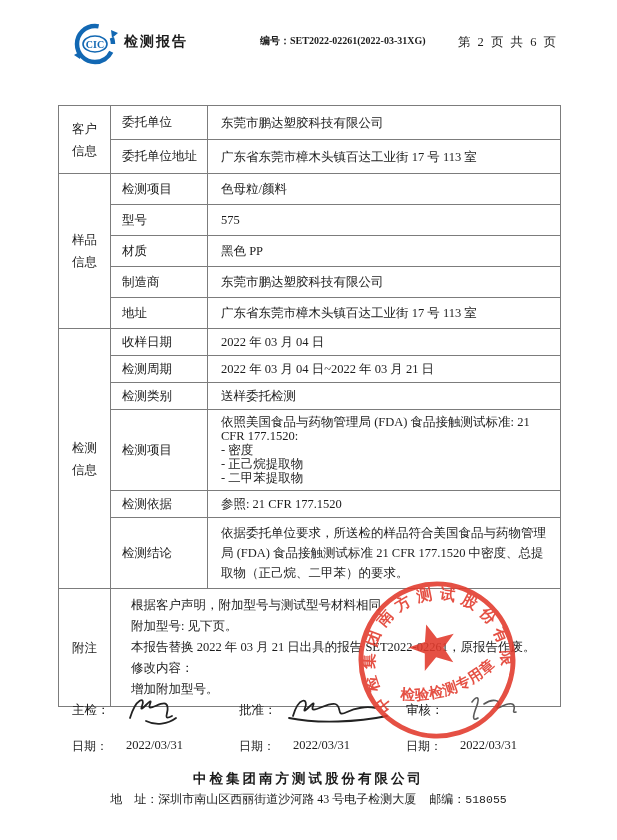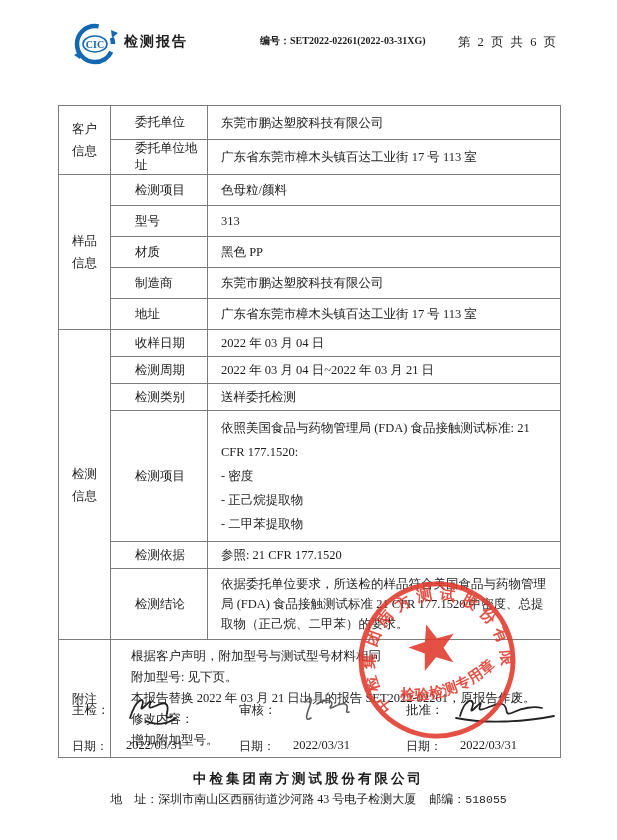--- a/index.html
+++ b/index.html
@@ -15,25 +15,25 @@
   .hdr { position:absolute; left:58px; top:18px; width:502px; height:52px; }
   .hdr-logo { position:absolute; left:12px; top:2px; width:52px; height:48px; }
   .hdr-title { position:absolute; left:66px; top:15px; font-size:14px; font-weight:bold; letter-spacing:2px; }
   .hdr-no { position:absolute; left:162px; top:16px; font-size:10px; font-weight:bold;margin-left:40px; }
   .hdr-page { position:absolute; right:2px; top:16px; font-size:12.5px; font-weight:normal; letter-spacing:2px; white-space:nowrap; }
 
   
   table.rpt { position:absolute; left:58px; top:78px; width:502px; border-collapse:collapse; table-layout:fixed;margin-top:27px; }
   table.rpt td { border:1px solid #7c7c7c; font-size:12.5px; vertical-align:middle; }
   td.sect { width:52px; text-align:center; white-space:pre-line; line-height:22px; }
-  td.lbl { width:97px; padding-left:24px; }
+  td.lbl { width:97px; padding-left:11px; }
   td.val { width:353px; padding-left:13px; padding-right:8px; line-height:20px; }
   tr.h34 { height:34px; } tr.h31 { height:31px; } tr.h27 { height:27px; }
   td.multi { padding-top:5px; padding-bottom:5px; }
-  .vline { line-height:24px; }
+  .vline { line-height:14px; }
   td.notes-val { padding:6px 8px 6px 20px; }
   .nline { line-height:21px; }
 
   
   .sig-area { position:absolute; left:58px; top:688px; width:502px; }
   .sig-row { display:flex; }
   .sig-col { width:167px; position:relative; height:40px; }
   .sig-role { position:absolute; left:14px; top:14px; font-size:12.5px; }
   .sig-svg { position:absolute; left:58px; top:0px; }
   .date-row { display:flex; margin-top:8px; }
@@ -85,21 +85,21 @@
     </tr>
 
     <tr class="h31">
       <td class="sect" rowspan="5">样品
 信息</td>
       <td class="lbl">检测项目</td>
       <td class="val">色母粒/颜料</td>
     </tr>
     <tr class="h31">
       <td class="lbl">型号</td>
-      <td class="val">313</td>
+      <td class="val">575</td>
     </tr>
     <tr class="h31">
       <td class="lbl">材质</td>
       <td class="val">黑色 PP</td>
     </tr>
     <tr class="h31">
       <td class="lbl">制造商</td>
       <td class="val">东莞市鹏达塑胶科技有限公司</td>
     </tr>
     <tr class="h31">
@@ -154,29 +154,29 @@
 
   <div class="sig-area">
     <div class="sig-row">
       <div class="sig-col">
         <span class="sig-role">主检：</span>
         <svg class="sig-svg" width="95" height="42" viewBox="0 0 95 42">
           <path d="M14,30 C20,10 30,8 26,18 C22,28 38,6 34,16 C30,26 46,12 50,16 C56,21 44,34 56,28 M30,33 C40,38 52,36 60,30" fill="none" stroke="#222" stroke-width="1.8" stroke-linecap="round"></path>
         </svg>
       </div>
       <div class="sig-col">
+        <span class="sig-role">批准：</span>
+        <svg class="sig-svg" width="120" height="42" viewBox="0 0 120 42">
+          <path d="M10,28 C16,8 26,10 22,20 C18,30 34,8 30,18 C26,28 44,14 52,16 C60,18 52,30 64,24 C72,20 84,18 92,20 M6,30 C35,36 75,34 104,28" fill="none" stroke="#222" stroke-width="1.8" stroke-linecap="round"></path>
+        </svg>
+      </div>
+      <div class="sig-col">
         <span class="sig-role">审核：</span>
         <svg class="sig-svg" width="95" height="42" viewBox="0 0 95 42">
           <path d="M22,14 C28,6 30,10 26,20 C23,28 22,34 28,30 M34,16 C42,10 52,12 48,18 C44,24 56,14 62,16 C68,18 60,26 66,24" fill="none" stroke="#5a5a5a" stroke-width="1.6" stroke-linecap="round"></path>
-        </svg>
-      </div>
-      <div class="sig-col">
-        <span class="sig-role">批准：</span>
-        <svg class="sig-svg" width="120" height="42" viewBox="0 0 120 42">
-          <path d="M10,28 C16,8 26,10 22,20 C18,30 34,8 30,18 C26,28 44,14 52,16 C60,18 52,30 64,24 C72,20 84,18 92,20 M6,30 C35,36 75,34 104,28" fill="none" stroke="#222" stroke-width="1.8" stroke-linecap="round"></path>
         </svg>
       </div>
     </div>
     <div class="date-row">
       <div class="date-col">
         <span class="date-lbl">日期：</span>
         <span class="date-val">2022/03/31</span>
       </div>
       <div class="date-col">
         <span class="date-lbl">日期：</span>

